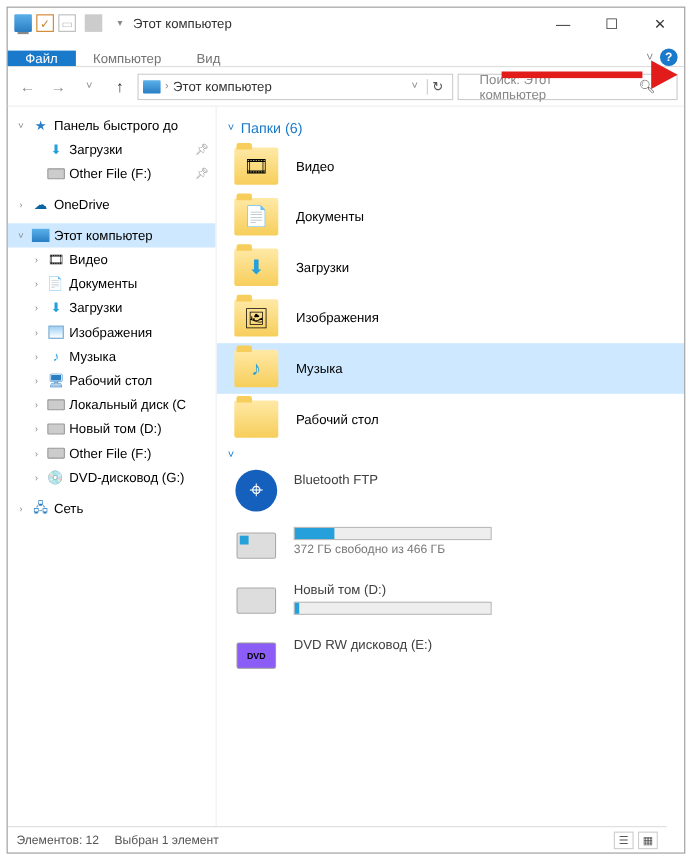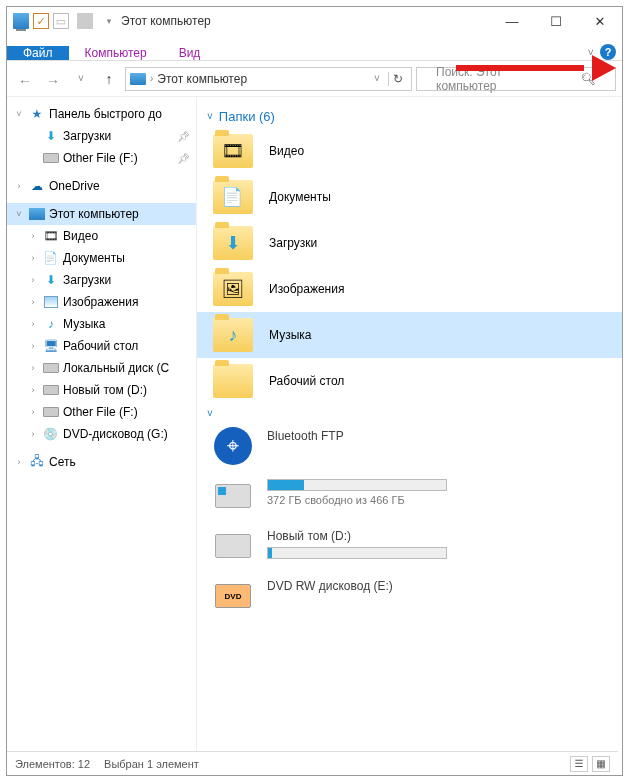--- a/index.html
+++ b/index.html
@@ -12,21 +12,21 @@
 .titlebar .tb-icons span { display: inline-flex; width: 16px; height: 16px; align-items: center; justify-content: center; font-size: 11px; }
 .titlebar .pc-ico { width:16px; height:16px; background: linear-gradient(#5ab0e8,#2a7ec4); border-radius:1px; position:relative; }
 .titlebar .pc-ico::after { content:""; position:absolute; bottom:-2px; left:3px; width:10px; height:2px; background:#888; }
 .titlebar .divider { width:1px; height:16px; background:#ccc; margin:0 4px; }
 .titlebar .title { font-size:12px; color:#333; margin-left:4px; }
 .titlebar .win-controls { margin-left:auto; display:flex; }
 .titlebar .win-controls div { width:44px; height:28px; display:flex; align-items:center; justify-content:center; font-size:13px; color:#333; }
 
 
 .ribbon { height:26px; border-bottom:1px solid #ddd; display:flex; align-items:flex-end; position:relative; }
-.ribbon .tab { padding:0 16px; font-size:12px; display:flex; align-items:center; color:#a21caf; }
+.ribbon .tab { padding:0 16px; font-size:12px; display:flex; align-items:center; color:#737373; }
 .ribbon .tab.file { background:#1979ca; color:#fff; }
 .ribbon .spacer { margin-left:auto; display:flex; align-items:center; padding-right:6px; }
 .ribbon .spacer span { font-size:11px; color:#888; margin-right:6px; }
 .help-icon { width:16px; height:16px; border-radius:50%; background:#1979ca; color:#fff; font-size:11px; display:flex; align-items:center; justify-content:center; font-weight:bold; }
 
 
 .addr-row { height:36px; display:flex; align-items:center; padding:0 6px; gap:4px; border-bottom:1px solid #eee; }
 .nav-btn { width:24px; height:24px; display:flex; align-items:center; justify-content:center; color:#888; font-size:14px; }
 .nav-btn.active { color:#333; }
 .addr-box { flex:1; height:24px; border:1px solid #ccc; display:flex; align-items:center; padding:0 4px; font-size:12px; gap:4px; }
@@ -60,21 +60,21 @@
 .drive-ico { width:40px; height:34px; display:flex; align-items:center; justify-content:center; }
 .drive-info { flex:1; }
 .drive-name { color:#404040; margin-bottom:4px; }
 .drive-bar { width:180px; height:12px; border:1px solid #bbb; background:#eee; margin-bottom:3px; }
 .drive-bar .fill { height:100%; background:#26a0da; }
 .drive-sub { color:#777; font-size:11px; }
 
 .bt-ico { width:38px; height:38px; border-radius:50%; background:#1560bd; color:#fff; display:flex; align-items:center; justify-content:center; font-size:22px; }
 
 
-.status { position:absolute; bottom:0; left:0; right:4px; height:24px; border-top:1px solid #ddd; display:flex; align-items:center; padding:0 8px; font-size:11px; color:#555; gap:14px; }
+.status { position:absolute; bottom:0; left:0; right:16px; height:24px; border-top:1px solid #ddd; display:flex; align-items:center; padding:0 8px; font-size:11px; color:#555; gap:14px; }
 .status .view-toggles { margin-left:auto; display:flex; gap:4px; }
 .status .view-toggles span { width:18px; height:16px; border:1px solid #ccc; display:flex; align-items:center; justify-content:center; font-size:10px; }
 
 
 .arrow { position:absolute; top:61px; left:456px; width:160px; height:14px; pointer-events:none; }
 .arrow .shaft { position:absolute; top:4px; left:0; width:128px; height:6px; background:#e21b1b; }
 .arrow .head { position:absolute; right:0; top:-6px; width:0; height:0; border-left:24px solid #e21b1b; border-top:13px solid transparent; border-bottom:13px solid transparent; }
 
 .star { color:#2a7ec4; }
 .disk { width:16px; height:10px; background:#ccc; border-radius:1px; border:1px solid #999; }
@@ -308,21 +308,21 @@
         <div class="drive-info">
           <div class="drive-name">Новый том (D:)</div>
           <div class="drive-bar">
               <div class="fill" style="width:2%"></div>
             </div>
         </div>
       </div>
 
       <div class="drive-row">
         <div class="drive-ico">
-            <div style="width:36px;height:24px;background:#fdba74;border:1px solid #999;border-radius:2px;display:flex;align-items:center;justify-content:center;font-size:8px;font-weight:bold">DVD</div>
+            <div style="width:36px;height:24px;background:#8b5cf6;border:1px solid #999;border-radius:2px;display:flex;align-items:center;justify-content:center;font-size:8px;font-weight:bold">DVD</div>
           </div>
         <div class="drive-info">
             <div class="drive-name">DVD RW дисковод (E:)</div>
           </div>
       </div>
     </div>
   </div>
 
   <div class="status">
     <span>Элементов: 12</span>

